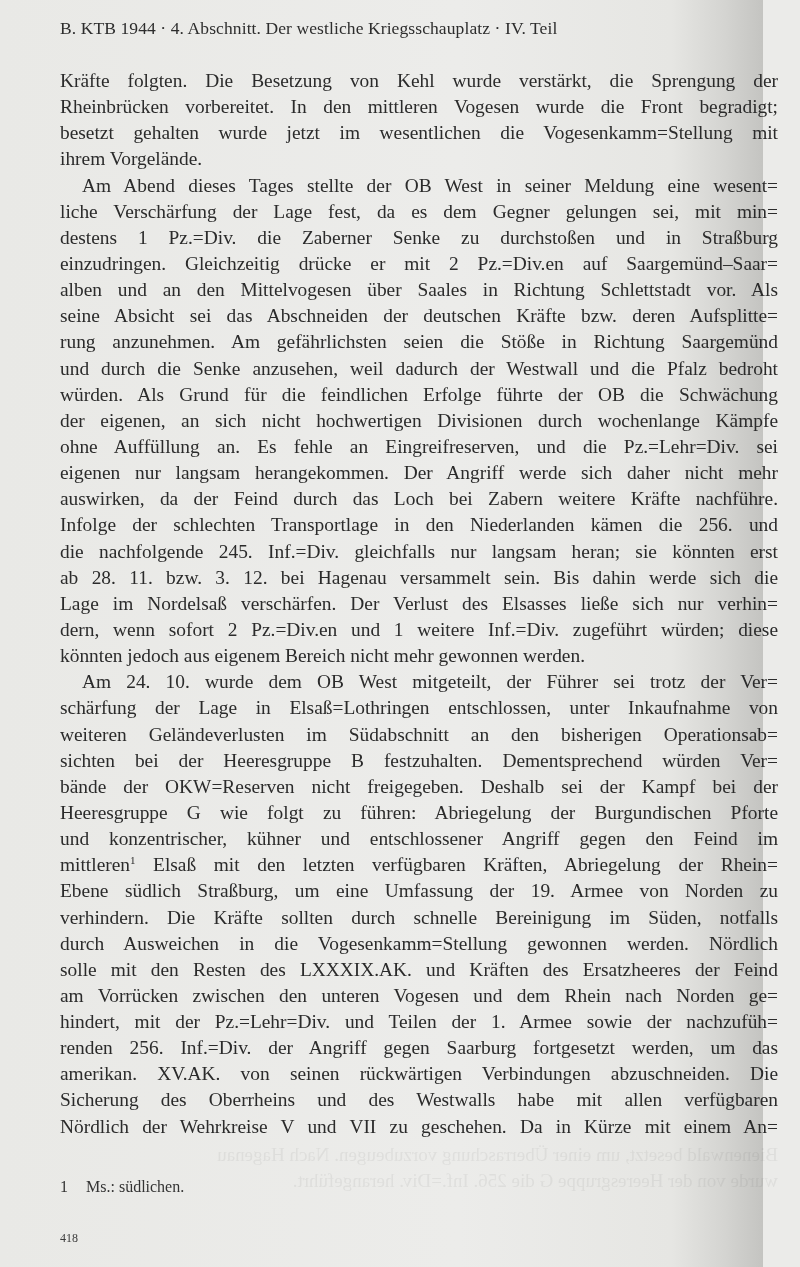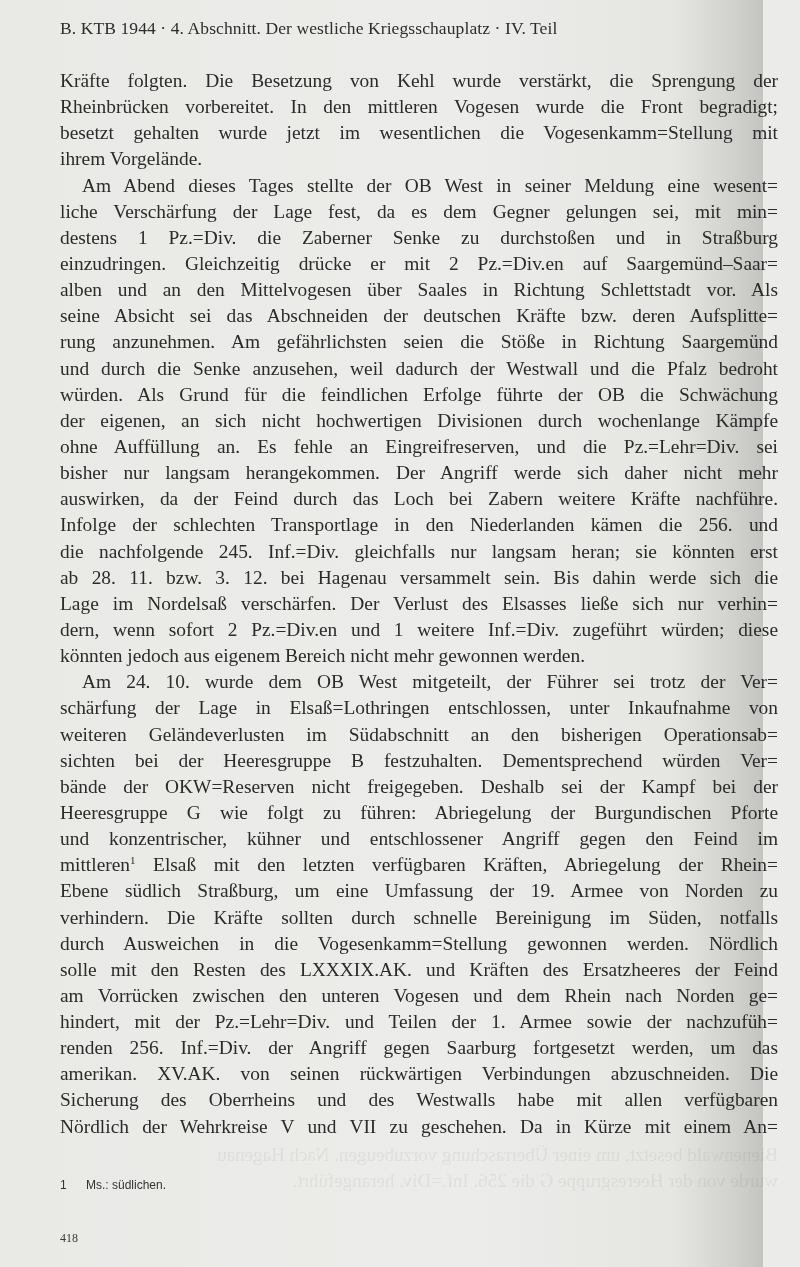--- a/index.html
+++ b/index.html
@@ -28,22 +28,22 @@
   .line {
     display: block; height: 26.15px; line-height: 26.15px;
     text-align: justify; text-align-last: justify;
     white-space: nowrap; overflow: visible;
   }
   .line.last { text-align-last: left; }
   .line.indent { padding-left: 22px; }
   .line sup { font-size: 11px; vertical-align: 7px; line-height: 0; }
   .footnote {
     position: absolute; left: 60px; top: 1178px;
-    font-family: Liberation Sans, sans-serif;
-    font-size: 12px; color: #333;
+    font-family: Liberation Serif, serif;
+    font-size: 16px; color: #333;
   }
   .footnote .fn-num { display: inline-block; width: 26px; }
   .page-number {
     position: absolute; left: 60px; top: 1231px;
     font-family: "Liberation Serif", serif;
     font-size: 12px; color: #3a3a3a;
   }
   .bleed {
     position: absolute; left: 60px; top: 1142px; width: 718px;
     font-family: "Liberation Serif", serif; font-size: 19px; line-height: 26px;
@@ -71,21 +71,21 @@
       <span class="line">liche Verschärfung der Lage fest, da es dem Gegner gelungen sei, mit min=</span>
       <span class="line">destens 1 Pz.=Div. die Zaberner Senke zu durchstoßen und in Straßburg</span>
       <span class="line">einzudringen. Gleichzeitig drücke er mit 2 Pz.=Div.en auf Saargemünd–Saar=</span>
       <span class="line">alben und an den Mittelvogesen über Saales in Richtung Schlettstadt vor. Als</span>
       <span class="line">seine Absicht sei das Abschneiden der deutschen Kräfte bzw. deren Aufsplitte=</span>
       <span class="line">rung anzunehmen. Am gefährlichsten seien die Stöße in Richtung Saargemünd</span>
       <span class="line">und durch die Senke anzusehen, weil dadurch der Westwall und die Pfalz bedroht</span>
       <span class="line">würden. Als Grund für die feindlichen Erfolge führte der OB die Schwächung</span>
       <span class="line">der eigenen, an sich nicht hochwertigen Divisionen durch wochenlange Kämpfe</span>
       <span class="line">ohne Auffüllung an. Es fehle an Eingreifreserven, und die Pz.=Lehr=Div. sei</span>
-      <span class="line">bisher nur langsam herangekommen. Der Angriff werde sich daher nicht mehr</span>
+      <span class="line">eigenen nur langsam herangekommen. Der Angriff werde sich daher nicht mehr</span>
       <span class="line">auswirken, da der Feind durch das Loch bei Zabern weitere Kräfte nachführe.</span>
       <span class="line">Infolge der schlechten Transportlage in den Niederlanden kämen die 256. und</span>
       <span class="line">die nachfolgende 245. Inf.=Div. gleichfalls nur langsam heran; sie könnten erst</span>
       <span class="line">ab 28. 11. bzw. 3. 12. bei Hagenau versammelt sein. Bis dahin werde sich die</span>
       <span class="line">Lage im Nordelsaß verschärfen. Der Verlust des Elsasses ließe sich nur verhin=</span>
       <span class="line">dern, wenn sofort 2 Pz.=Div.en und 1 weitere Inf.=Div. zugeführt würden; diese</span>
       <span class="line last">könnten jedoch aus eigenem Bereich nicht mehr gewonnen werden.</span>
       <span class="line indent">Am 24. 10. wurde dem OB West mitgeteilt, der Führer sei trotz der Ver=</span>
       <span class="line">schärfung der Lage in Elsaß=Lothringen entschlossen, unter Inkaufnahme von</span>
       <span class="line">weiteren Geländeverlusten im Südabschnitt an den bisherigen Operationsab=</span>

